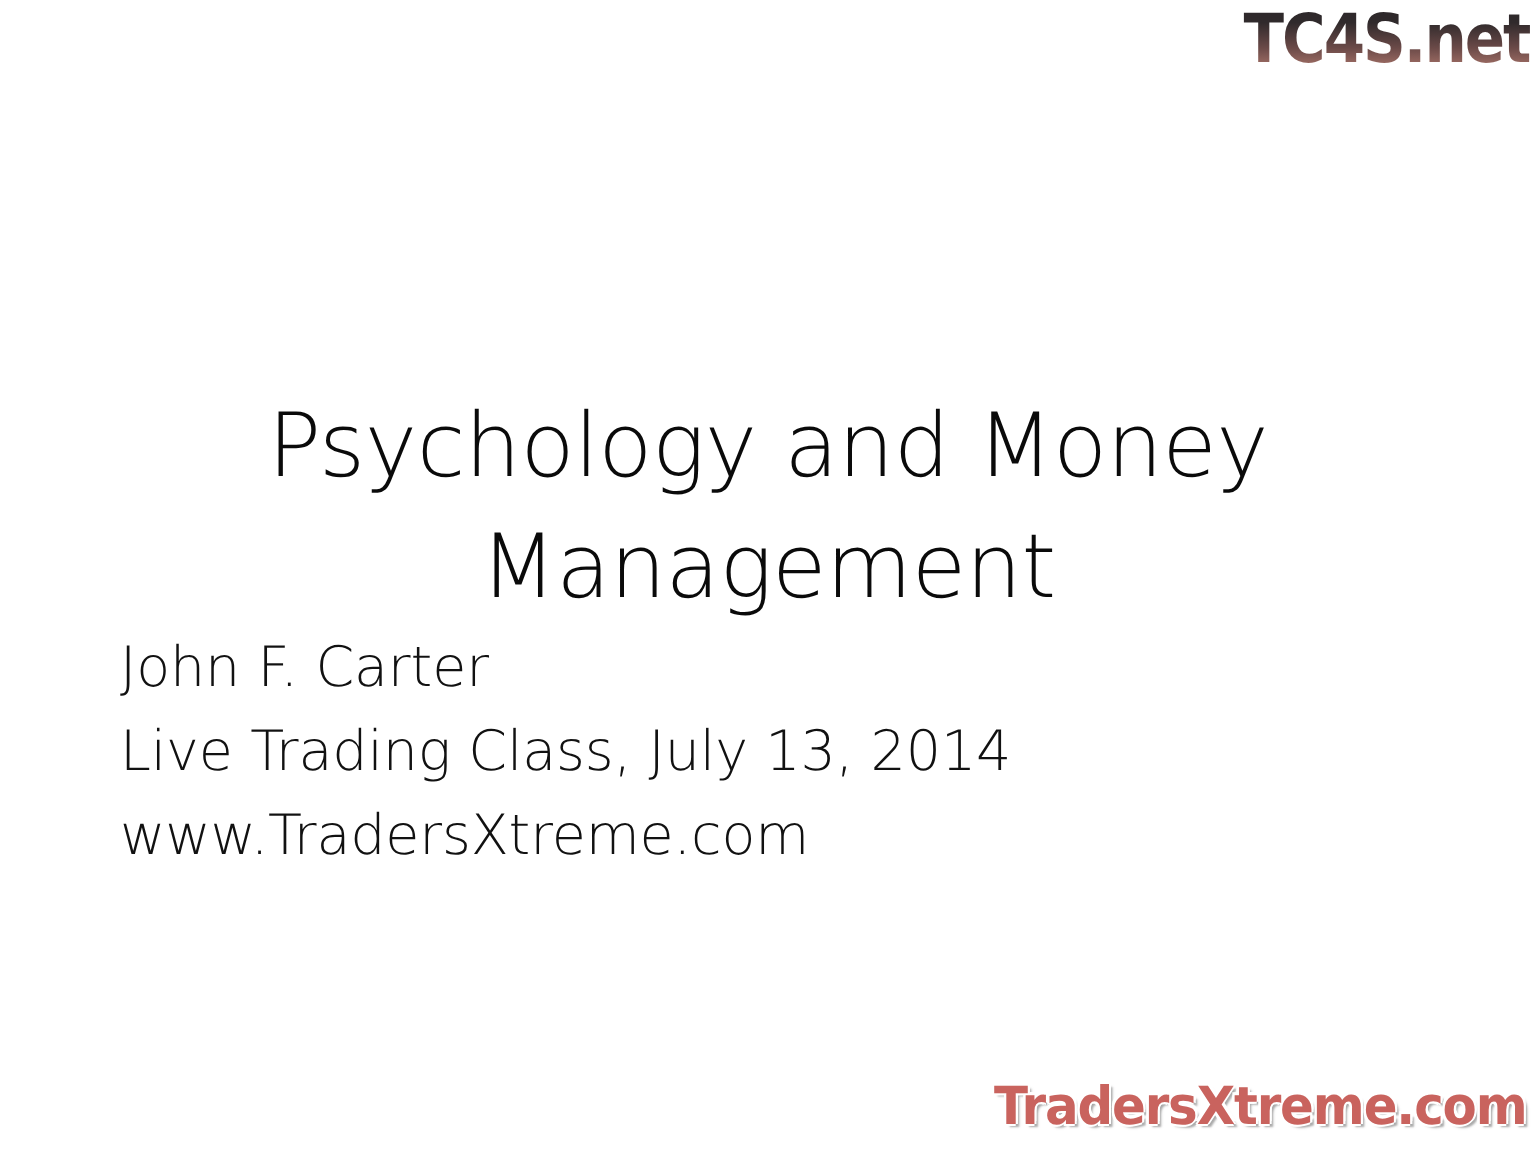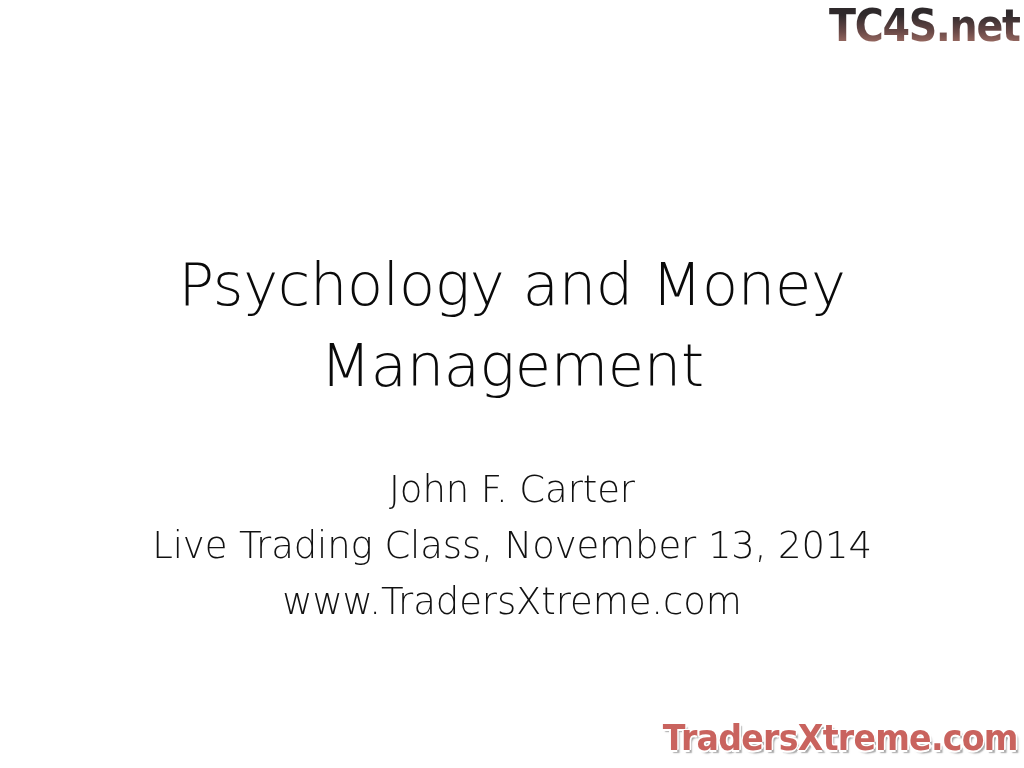--- a/index.html
+++ b/index.html
@@ -17,42 +17,42 @@
     position: relative;
     width: 1024px;
     height: 768px;
     background: #ffffff;
   }
 
   
   #title-block {
     position: absolute;
     left: 80px;
-    top: 244px;
+    top: 256px;
     width: 864px;
     text-align: center;
   }
   #slide-title {
     font-family: "DejaVu Sans", "Liberation Sans", sans-serif;
     font-weight: 300;
     font-size: 59px;
     line-height: 81px;
     letter-spacing: -0.3px;
     color: #0a0a0a;
     white-space: pre-line;
     font-stretch: semi-condensed;
   }
 
   
   #subtitle-block {
     position: absolute;
     left: 80px;
-    top: 462px;
+    top: 417px;
     width: 864px;
-    text-align: center;
+    text-align: left;
   }
   .subtitle-line {
     font-family: "DejaVu Sans", "Liberation Sans", sans-serif;
     font-weight: 300;
     font-size: 37px;
     line-height: 56px;
     letter-spacing: -0.1px;
     color: #111111;
   }
 
@@ -163,19 +163,19 @@
   <div id="wm-tc4s">TC4S.net</div>
 
   <div id="title-block">
     <div id="slide-title">Psychology and Money
 Management</div>
   </div>
 
 
   <div id="subtitle-block">
     <div class="subtitle-line">John F. Carter</div>
-    <div class="subtitle-line">Live Trading Class, November 13, 2014</div>
+    <div class="subtitle-line">Live Trading Class, July 13, 2014</div>
     <div class="subtitle-line">www.TradersXtreme.com</div>
   </div>
 
   <div id="wm-traders">TradersXtreme.com</div>
 
 </div>
 
 </body></html>

